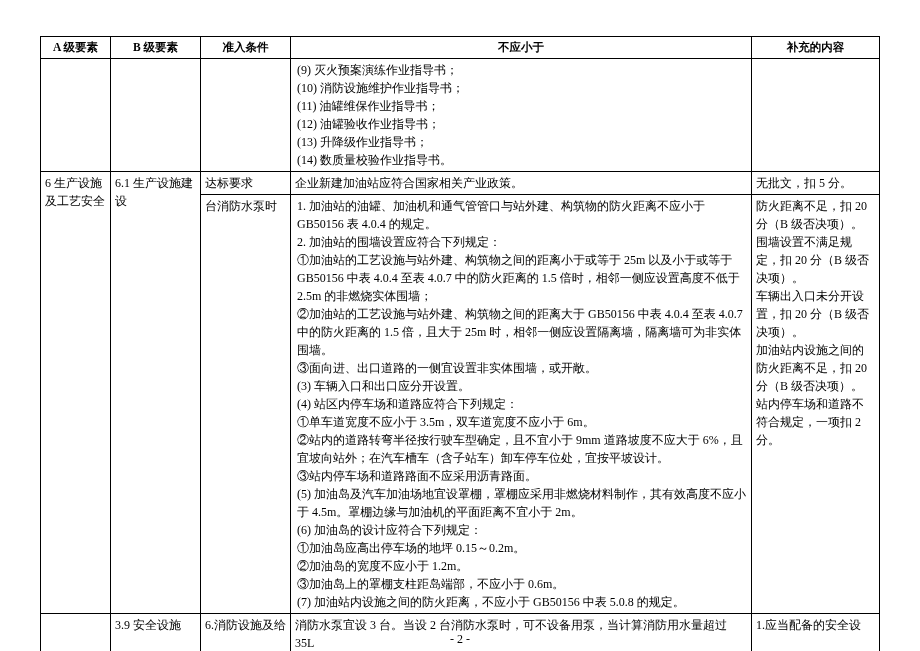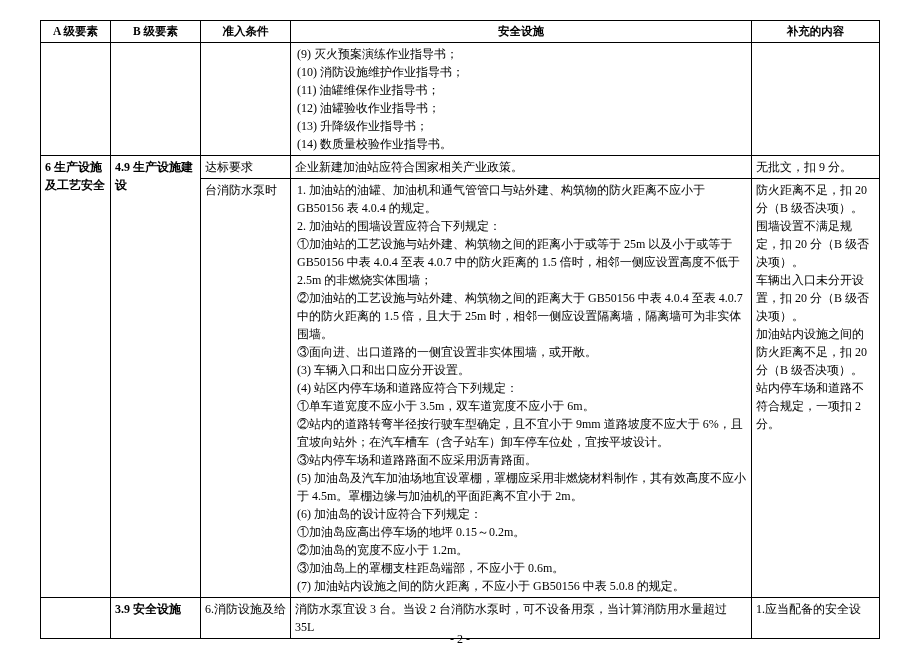--- a/index.html
+++ b/index.html
@@ -7,21 +7,21 @@
       padding: 0;
       background: #fff;
       font-family: "SimSun", "宋体", serif;
       font-size: 12px;
       color: #000;
     }
     .page {
       width: 920px;
       height: 651px;
       box-sizing: border-box;
-      padding: 20px 40px 0 40px;
+      padding: 36px 40px 0 40px;
       position: relative;
     }
     table {
       border-collapse: collapse;
       width: 100%;
       table-layout: fixed;
     }
     th, td {
       border: 1px solid #000;
       padding: 2px 4px;
@@ -31,21 +31,21 @@
     th {
       text-align: center;
       font-weight: bold;
       font-size: 11.5px;
     }
     .col-a { width: 70px; }
     .col-b { width: 90px; }
     .col-c { width: 90px; }
     .col-d { width: auto; }
     .col-e { width: 128px; }
-    td.bold { font-weight: bold; }
+    td.bold { font-weight: normal; }
     .req-list { padding-left: 2px; }
     .page-num {
       position: absolute;
       bottom: 4px;
       left: 0; right: 0;
       text-align: center;
       font-size: 12px;
     }
     .no-bold { font-weight: normal; }
   </style>
@@ -59,42 +59,42 @@
         <col class="col-b">
         <col class="col-c">
         <col class="col-d">
         <col class="col-e">
     </colgroup>
     <thead>
       <tr>
         <th>A 级要素</th>
         <th>B 级要素</th>
         <th>准入条件</th>
-        <th>安全设施</th>
+        <th>不应小于</th>
         <th>补充的内容</th>
       </tr>
     </thead>
     <tbody>
 
       <tr>
         <td></td>
         <td></td>
         <td></td>
         <td>
             <div class="req-list">(9) 灭火预案演练作业指导书；<br>(10) 消防设施维护作业指导书；<br>(11) 油罐维保作业指导书；<br>(12) 油罐验收作业指导书；<br>(13) 升降级作业指导书；<br>(14) 数质量校验作业指导书。</div>
           </td>
         <td></td>
       </tr>
 
       <tr>
         <td class="bold" rowspan="2">6 生产设施及工艺安全</td>
-        <td class="bold" rowspan="2">4.9 生产设施建设</td>
+        <td class="bold" rowspan="2">6.1 生产设施建设</td>
         <td>达标要求</td>
         <td>企业新建加油站应符合国家相关产业政策。</td>
-        <td>无批文，扣 9 分。</td>
+        <td>无批文，扣 5 分。</td>
       </tr>
 
       <tr>
         <td>台消防水泵时</td>
         <td>
             <div class="req-list">1. 加油站的油罐、加油机和通气管管口与站外建、构筑物的防火距离不应小于 GB50156 表 4.0.4 的规定。<br>2. 加油站的围墙设置应符合下列规定：<br>①加油站的工艺设施与站外建、构筑物之间的距离小于或等于 25m 以及小于或等于 GB50156 中表 4.0.4 至表 4.0.7 中的防火距离的 1.5 倍时，相邻一侧应设置高度不低于 2.5m 的非燃烧实体围墙；<br>②加油站的工艺设施与站外建、构筑物之间的距离大于 GB50156 中表 4.0.4 至表 4.0.7 中的防火距离的 1.5 倍，且大于 25m 时，相邻一侧应设置隔离墙，隔离墙可为非实体围墙。<br>③面向进、出口道路的一侧宜设置非实体围墙，或开敞。<br>(3) 车辆入口和出口应分开设置。<br>(4) 站区内停车场和道路应符合下列规定：<br>①单车道宽度不应小于 3.5m，双车道宽度不应小于 6m。<br>②站内的道路转弯半径按行驶车型确定，且不宜小于 9mm 道路坡度不应大于 6%，且宜坡向站外；在汽车槽车（含子站车）卸车停车位处，宜按平坡设计。<br>③站内停车场和道路路面不应采用沥青路面。<br>(5) 加油岛及汽车加油场地宜设罩棚，罩棚应采用非燃烧材料制作，其有效高度不应小于 4.5m。罩棚边缘与加油机的平面距离不宜小于 2m。<br>(6) 加油岛的设计应符合下列规定：<br>①加油岛应高出停车场的地坪 0.15～0.2m。<br>②加油岛的宽度不应小于 1.2m。<br>③加油岛上的罩棚支柱距岛端部，不应小于 0.6m。<br>(7) 加油站内设施之间的防火距离，不应小于 GB50156 中表 5.0.8 的规定。</div>
           </td>
         <td>
           <span class="bold">防火距离不足，扣 20 分（B 级否决项）。<br>围墙设置不满足规定，扣 20 分（B 级否决项）。<br>车辆出入口未分开设置，扣 20 分（B 级否决项）。<br>加油站内设施之间的防火距离不足，扣 20 分（B 级否决项）。</span><br>
           <span class="no-bold">站内停车场和道路不符合规定，一项扣 2 分。</span>

